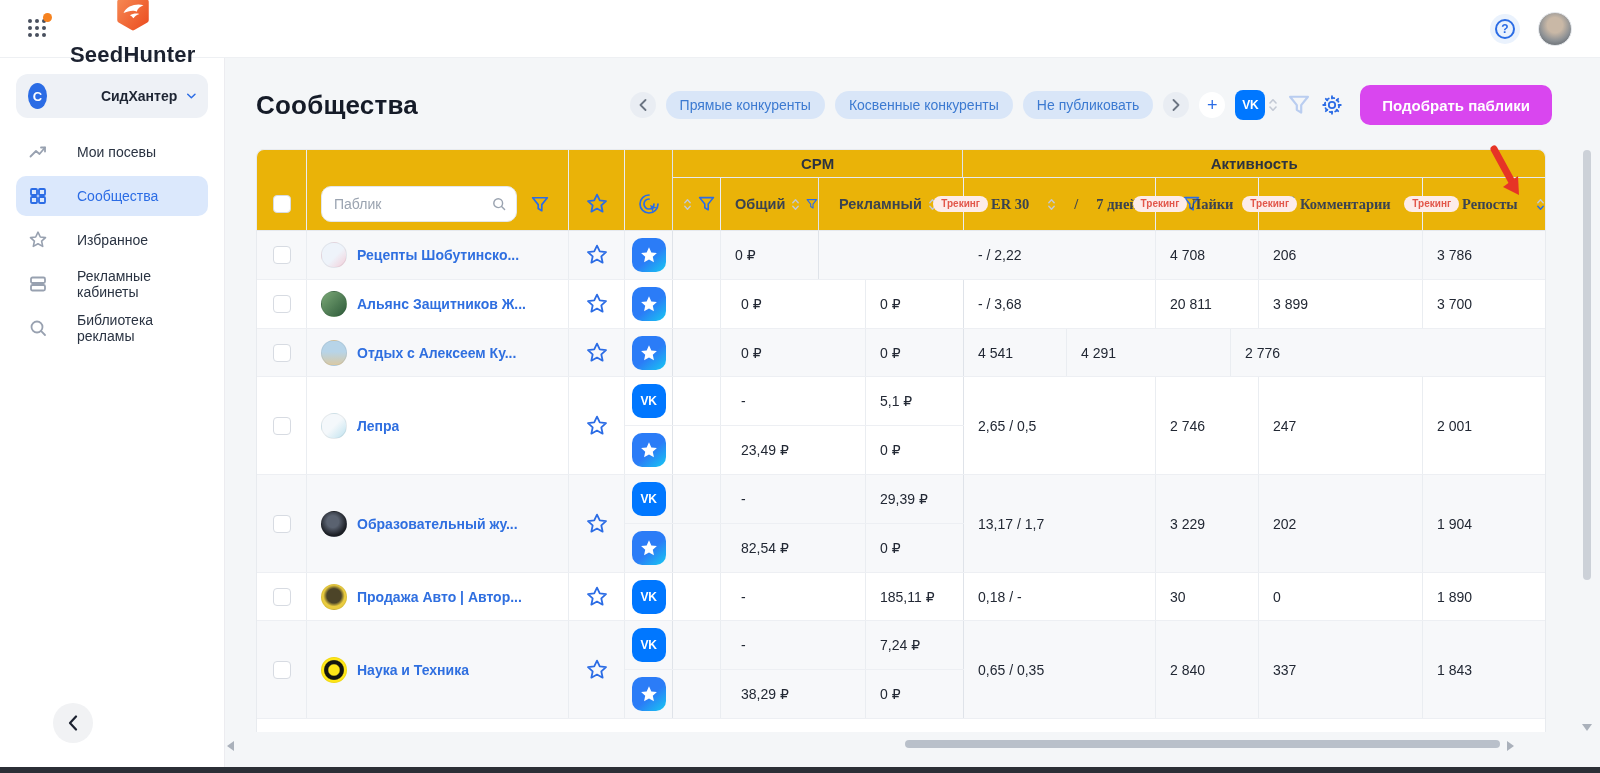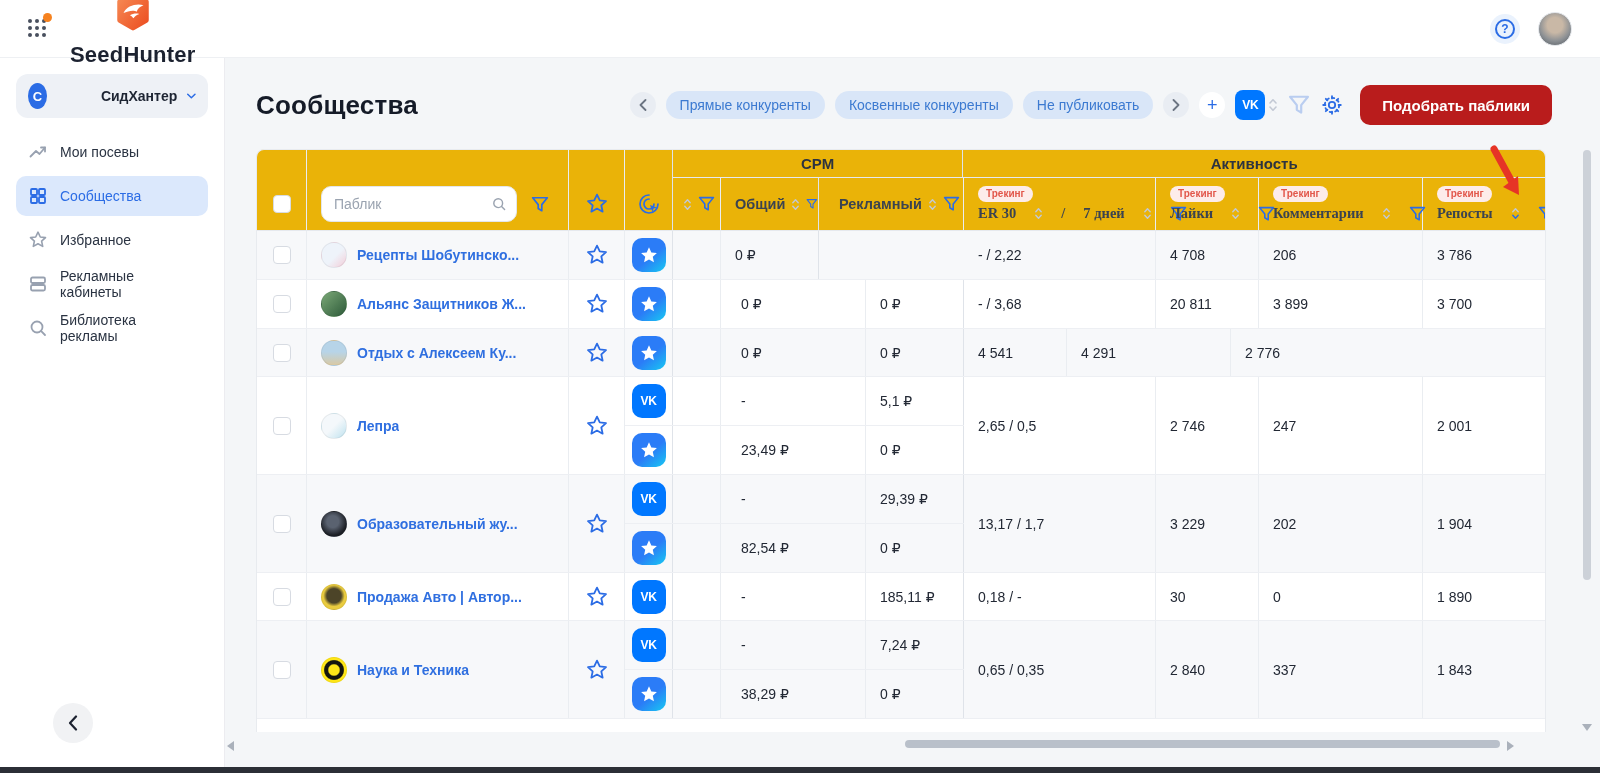--- a/index.html
+++ b/index.html
@@ -20,53 +20,53 @@
   .uavatar { width:34px; height:34px; border-radius:50%; background:radial-gradient(circle at 50% 38%, #c9b8a6 0 30%, #8c9094 62%, #4c5258 100%); border:1px solid #e2e5e9; cursor:pointer; }
 
   
   .shell { display:flex; height:709px; }
   aside { width:225px; background:#fff; border-right:1px solid #ececf0; position:relative; flex:none; }
   .acct { margin:16px 16px 0; height:44px; background:#eef1f6; border-radius:12px; display:flex; align-items:center; padding:0 12px; gap:10px; cursor:pointer; }
   .acct .cava { width:26px; height:26px; border-radius:50%; background:#2b6ce5; color:#fff; font-size:13px; font-weight:700; display:flex; align-items:center; justify-content:center; }
   .acct .nm { font-size:14px; font-weight:600; color:#1e2533;margin-left:44px; }
   .acct svg { margin-left:auto; }
   nav { margin-top:14px; padding:0 16px; display:flex; flex-direction:column; gap:4px; }
-  .nitem { height:40px; border-radius:10px; display:flex; align-items:center; gap:12px; padding:0 12px; cursor:pointer; font-size:14px; color:#2a3342; font-weight:500; }
+  .nitem { height:40px; border-radius:10px; display:flex; align-items:center; gap:29px; padding:0 12px; cursor:pointer; font-size:14px; color:#2a3342; font-weight:500; }
   .nitem svg { flex:none; }
   .nitem.active { background:#dbe8fc; color:#2b6ce5; }
   .collapse { position:absolute; left:53px; top:645px; width:40px; height:40px; border-radius:50%; background:#f1f2f4; display:flex; align-items:center; justify-content:center; cursor:pointer; }
 
   main { flex:1; position:relative; background:#f4f6f8; }
   .page-head { display:flex; align-items:center; margin:25px 48px 0 31px; height:44px; }
   h1 { font-size:26px; font-weight:700; color:#151b28; letter-spacing:.2px; }
   .toolbar { margin-left:auto; display:flex; align-items:center; gap:10px; }
   .circbtn { width:26px; height:26px; border-radius:50%; background:#e9edf3; display:flex; align-items:center; justify-content:center; cursor:pointer; flex:none; }
   .tag { height:28px; border-radius:14px; background:#d9e6f8; color:#3c7ad1; font-size:14px; display:flex; align-items:center; padding:0 14px; cursor:pointer; white-space:nowrap; }
   .plusbtn { width:26px; height:26px; border-radius:50%; background:#fff; color:#2b6ce5; font-size:18px; display:flex; align-items:center; justify-content:center; cursor:pointer; }
   .vksel { display:flex; align-items:center; gap:3px; cursor:pointer; }
   .vkbadge { width:30px; height:30px; border-radius:8px; background:#0077ff; color:#fff; font-weight:700; font-size:12px; display:flex; align-items:center; justify-content:center; letter-spacing:-.3px; }
-  .cta { height:40px; background:#b91c1c; border:none; border-radius:10px; color:#fff; font-size:15px; font-weight:600; padding:0 22px; cursor:pointer; font-family:inherit; margin-left:6px; }
+  .cta { height:40px; background:#d946ef; border:none; border-radius:10px; color:#fff; font-size:15px; font-weight:600; padding:0 22px; cursor:pointer; font-family:inherit; margin-left:6px; }
 
   
   .tbl { margin:22px 0 0 31px; width:1290px; height:583px; background:#eab308; border:1px solid #e8ebef; border-bottom:none; border-radius:8px 8px 0 0; overflow:hidden; position:relative; }
   .grow { display:flex; height:28px; }
   .grow .gc { display:flex; align-items:center; justify-content:center; font-size:15px; font-weight:700; color:#2c3340; }
   .hrow { display:flex; height:53px; border-bottom:1px solid #e6e9ee; }
   .cell { flex:none; display:flex; align-items:center; }
   .bR { border-right:1px solid #eaedf1; }
   .bRs { border-right:1px solid #dfe3e9; }
   .bB { border-bottom:1px solid #e6e9ee; }
   .c-check{width:50px;justify-content:center;} .c-name{width:262px;padding:0 10px 0 14px;}
   .c-star{width:56px;justify-content:center;} .c-plat{width:48px;justify-content:center;}
   .c-cpmx{width:48px;padding-left:10px;gap:6px;} .c-ad{width:145px;padding-left:20px;gap:6px;}
   .c-total{width:98px;padding-left:14px;gap:6px;} .c-er{width:192px;padding-left:14px;gap:6px;}
   .c-likes{width:103px;padding-left:14px;gap:6px;} .c-comm{width:164px;padding-left:14px;gap:6px;}
   .c-rep{width:124px;padding-left:14px;gap:6px;}
   .hlab { font-size:14.5px; font-weight:600; color:#3b4350; white-space:nowrap; }
-  .vcol { flex-direction:column; align-items:flex-start; justify-content:center; gap:3px; }
+  .vcol { flex-direction:row; align-items:center; justify-content:center; gap:3px; }
   .lblrow { display:flex; align-items:center; gap:18px;font-family:Liberation Serif, serif; }
   .badge { background:#fdecea; color:#e2574b; font-size:10px; font-weight:600; padding:2px 8px; border-radius:8px; line-height:1.2; }
   .checkbox { width:18px; height:18px; border:1.5px solid #d7dbe2; border-radius:4px; background:#fff; cursor:pointer; }
   .searchwrap { position:relative; width:196px; }
   .searchwrap input { width:100%; height:36px; border:1px solid #e3e6eb; border-radius:10px; padding:0 34px 0 12px; font-size:14px; font-family:inherit; color:#2a3140; background:#fff; outline:none; }
   .searchwrap input::placeholder { color:#9aa3b0; }
   .searchwrap svg { position:absolute; right:10px; top:10px; }
   
   .t-row { display:flex; border-bottom:1px solid #edeff3; background:#fff; }
   .t-row.zebra { background:#f7f8fa; }

